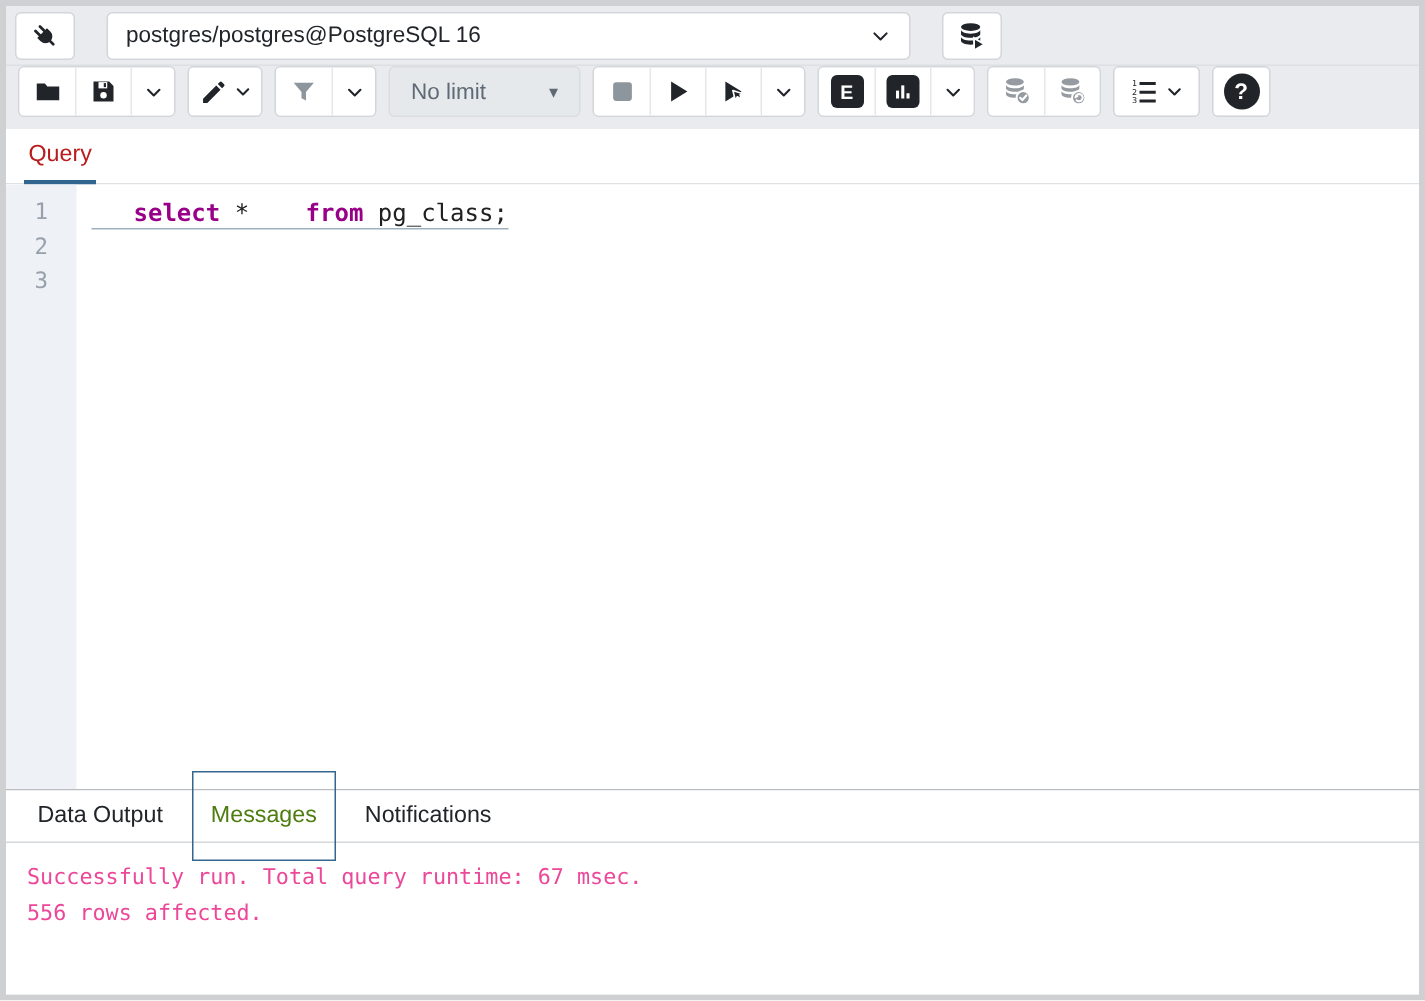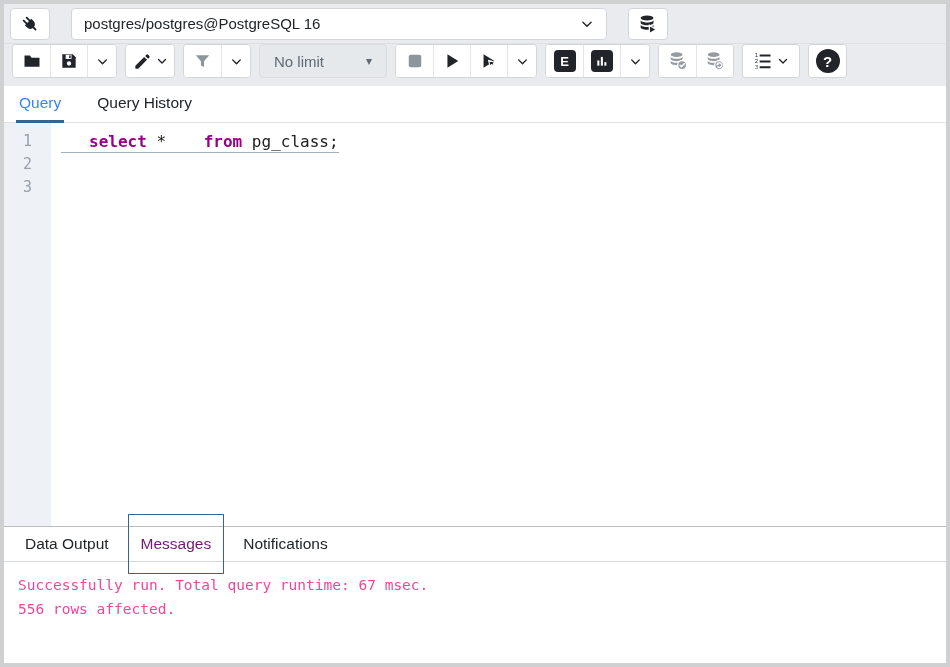--- a/index.html
+++ b/index.html
@@ -76,21 +76,21 @@
   .query-tabs {
     height: 37px; flex: 0 0 37px;
     background: #fff; border-bottom: 1px solid #dfe2e5;
     display: flex; align-items: stretch; padding-left: 12px; gap: 30px;
   }
   .q-tab {
     display: flex; align-items: center;
     font-size: 15.5px; color: #212529; cursor: pointer;
     border-bottom: 3px solid transparent; padding: 0 3px; margin-bottom: -1px;
   }
-  .q-tab.active { color: #3b82f6; border-bottom-color: #326690; }
+  .q-tab.active { color: #b91c1c; border-bottom-color: #326690; }
 
   
   .editor {
     flex: 1 1 auto; display: flex; background: #fff; overflow: hidden;
     font-family: "DejaVu Sans Mono", monospace;
     font-size: 16px; line-height: 23px;
   }
   .gutter {
     width: 47px; flex: 0 0 47px; background: #eef1f6;
     color: #97a0ab; text-align: center; padding-top: 7px; font-size: 15px;
@@ -111,21 +111,21 @@
     height: 35px; flex: 0 0 35px;
     border-bottom: 1px solid #d4d8db;
     display: flex; align-items: center; padding-left: 14px; gap: 12px;
     background: #fff;
   }
   .o-tab {
     font-size: 15.5px; color: #212529; cursor: pointer; padding: 5px 6px;
     border: 1px solid transparent;
   }
   .o-tab.active {
-    color: #701a75; border: 1px solid #326690; padding: 20px 12px;
+    color: #4d7c0f; border: 1px solid #326690; padding: 20px 12px;
   }
   .messages {
     flex: 1; padding: 11px 14px;
     font-family: "DejaVu Sans Mono", monospace;
     font-size: 14.5px; color: #ec4899; line-height: 24px;
   }
 
   svg { display: block; }
 </style>
 </head>
@@ -340,21 +340,20 @@
 
     <div class="btn-group">
       <button class="tb-btn">
         <span class="help-circle">?</span>
       </button>
     </div>
   </div>
 
   <div class="query-tabs">
     <div class="q-tab active">Query</div>
-    <div class="q-tab">Query History</div>
   </div>
 
   <div class="editor">
     <div class="gutter">
         <div class="code-line">1</div>
         <div class="code-line">2</div>
         <div class="code-line">3</div>
       </div>
     <div class="code">
         <div class="code-line"><span class="exec-underline"><span class="tok-keyword">select</span><span class="tok-plain"> * </span><span class="tok-keyword">from</span><span class="tok-plain"> pg_class;</span></span></div>

